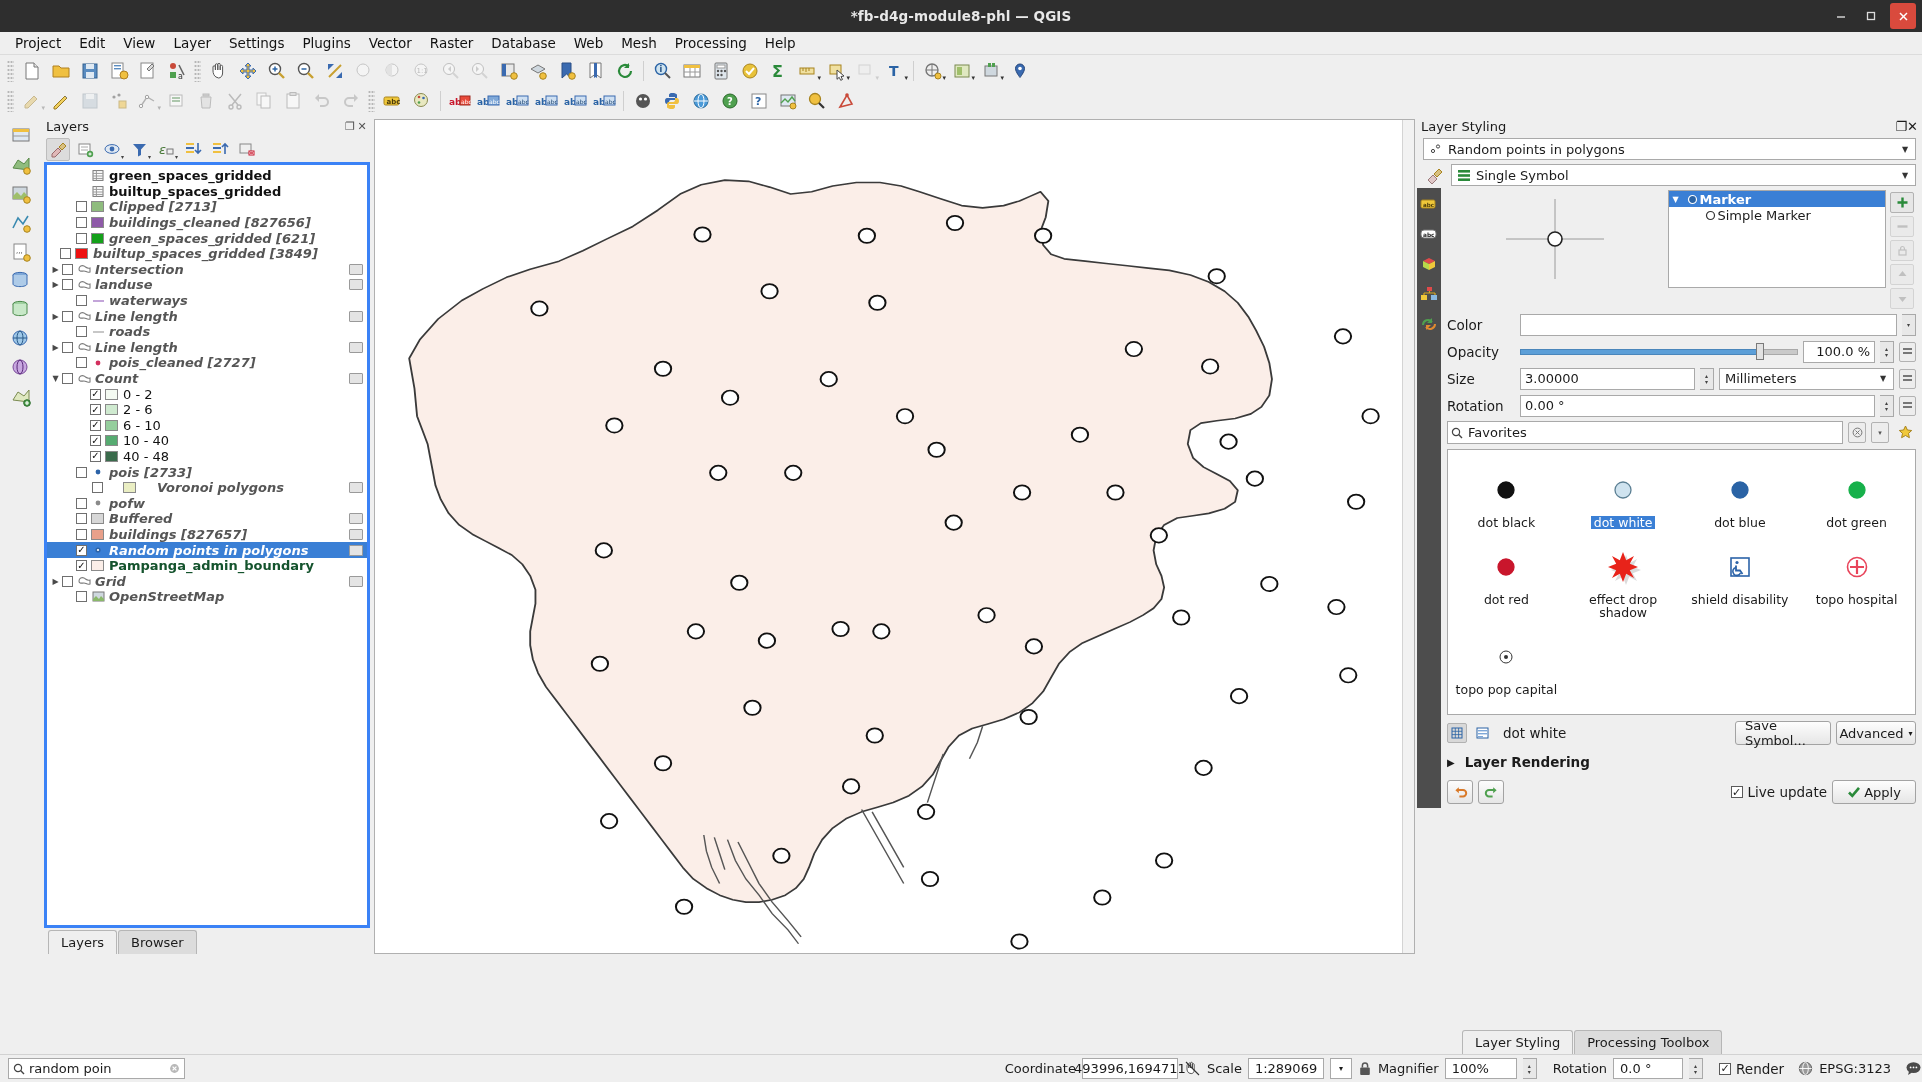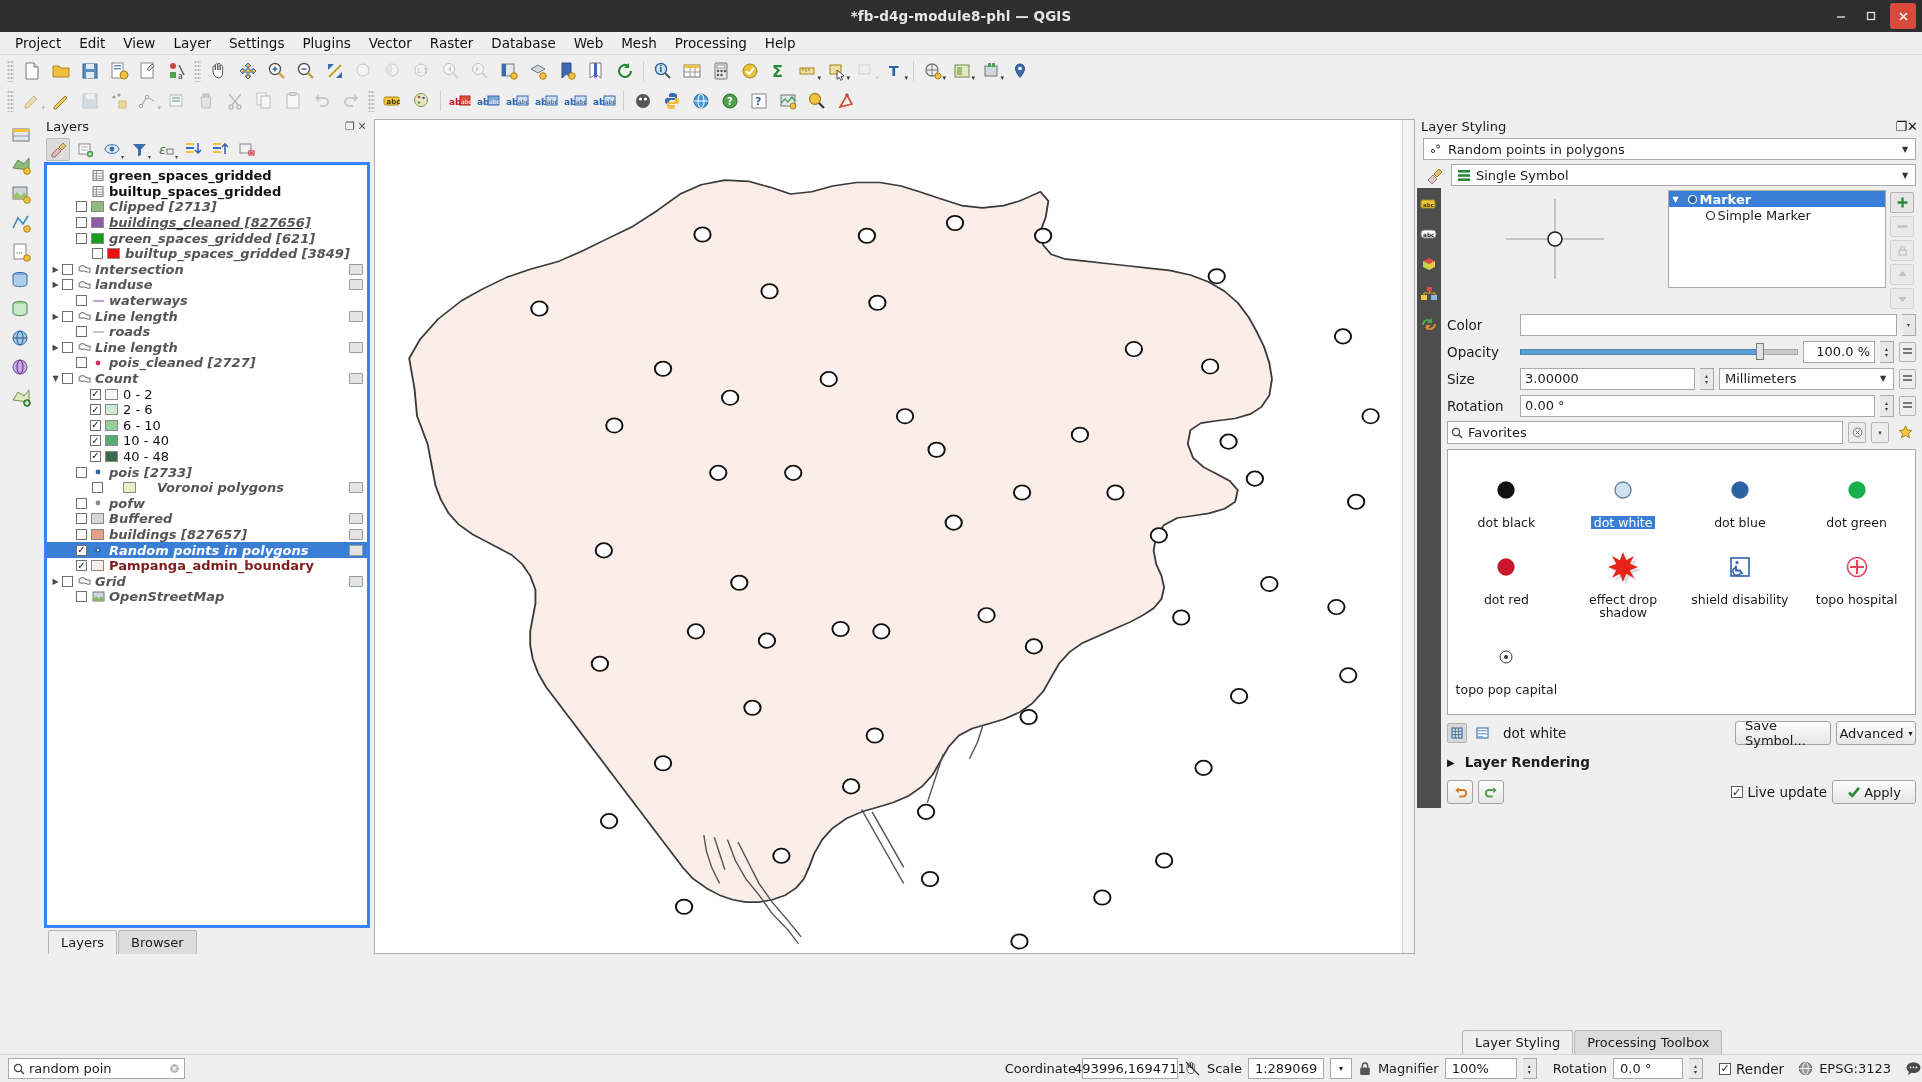--- a/index.html
+++ b/index.html
@@ -756,33 +756,33 @@
             </svg>
           </span>
           <span class="lname dark" style="font-style: normal; font-weight: bold; color: rgb(17, 17, 17);">builtup_spaces_gridded</span>
         </div>
         <div class="lrow" style="padding-left: 16px;">
           <span class="exp"></span>
           <span class="cb"></span>
           <span class="swatch" style="background: rgb(143, 188, 126);"></span>
           <span class="lname">Clipped [2713]</span>
         </div>
-        <div class="lrow" style="padding-left: 16px; text-decoration: underline;">
+        <div class="lrow" style="padding-left: 16px;">
           <span class="exp"></span>
           <span class="cb"></span>
           <span class="swatch" style="background: rgb(142, 90, 168);"></span>
           <span class="lname">buildings_cleaned [827656]</span>
         </div>
         <div class="lrow" style="padding-left: 16px;">
           <span class="exp"></span>
           <span class="cb"></span>
           <span class="swatch" style="background: rgb(20, 160, 26);"></span>
           <span class="lname">green_spaces_gridded [621]</span>
         </div>
-        <div class="lrow" style="padding-left: 32px;">
+        <div class="lrow" style="padding-left: 0;">
           <span class="exp"></span>
           <span class="cb"></span>
           <span class="swatch" style="background: rgb(238, 17, 17);"></span>
           <span class="lname">builtup_spaces_gridded [3849]</span>
         </div>
         <div class="lrow" style="padding-left: 2px;">
           <span class="exp">▶</span>
           <span class="cb"></span>
           <span class="symico">
             <svg width="13" height="10" viewBox="0 0 13 10">
@@ -946,21 +946,21 @@
               <circle cx="6" cy="5" r="1.1" fill="#fff"></circle>
             </svg>
           </span>
           <span class="lname" style="font-style: italic; font-weight: bold;">Random points in polygons</span>
           <span class="edit-ind"></span>
         </div>
         <div class="lrow" style="padding-left: 16px;">
           <span class="exp"></span>
           <span class="cb">✓</span>
           <span class="swatch" style="background: rgb(251, 238, 232);"></span>
-          <span class="lname dark" style="font-style: normal; font-weight: bold; color: #7f1d1d;">Pampanga_admin_boundary</span>
+          <span class="lname dark" style="font-style: normal; font-weight: bold; color: #14532d;">Pampanga_admin_boundary</span>
         </div>
         <div class="lrow" style="padding-left: 2px;">
           <span class="exp">▶</span>
           <span class="cb"></span>
           <span class="symico">
             <svg width="13" height="10" viewBox="0 0 13 10">
               <path d="M1 5c0-3 3-4 5-3s3 3 6 2v4c-3 1-4-1-6-1s-5 1-5-2z" fill="none" stroke="#7a7a7a" stroke-width="1.1"></path>
             </svg>
           </span>
           <span class="lname">Grid</span>

